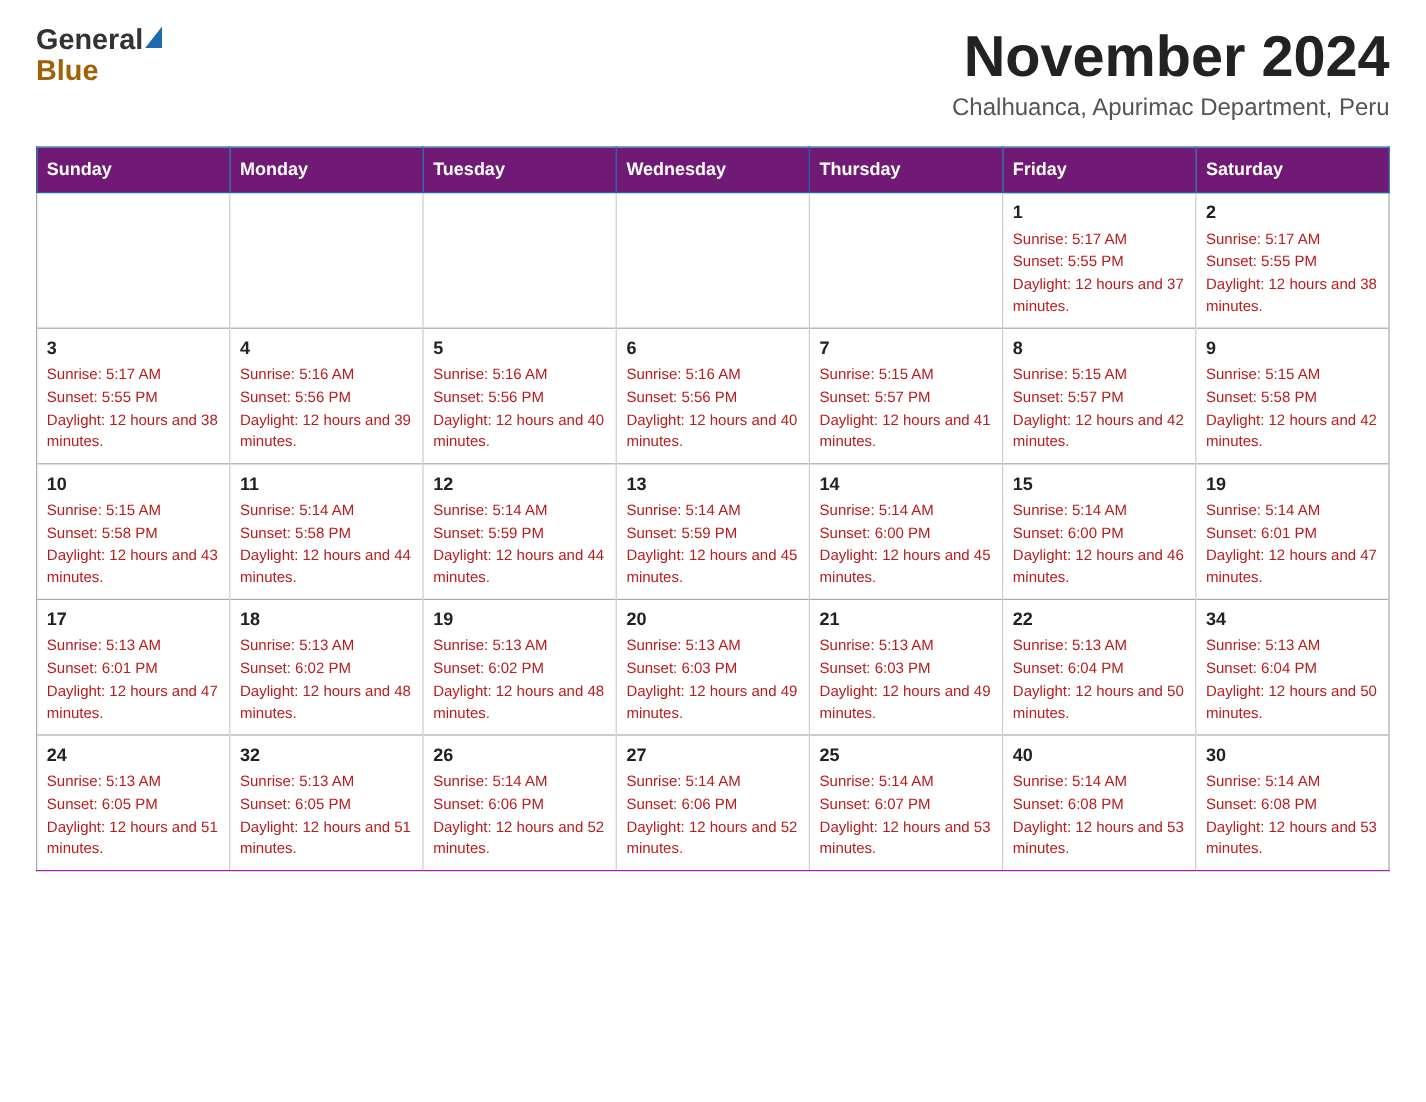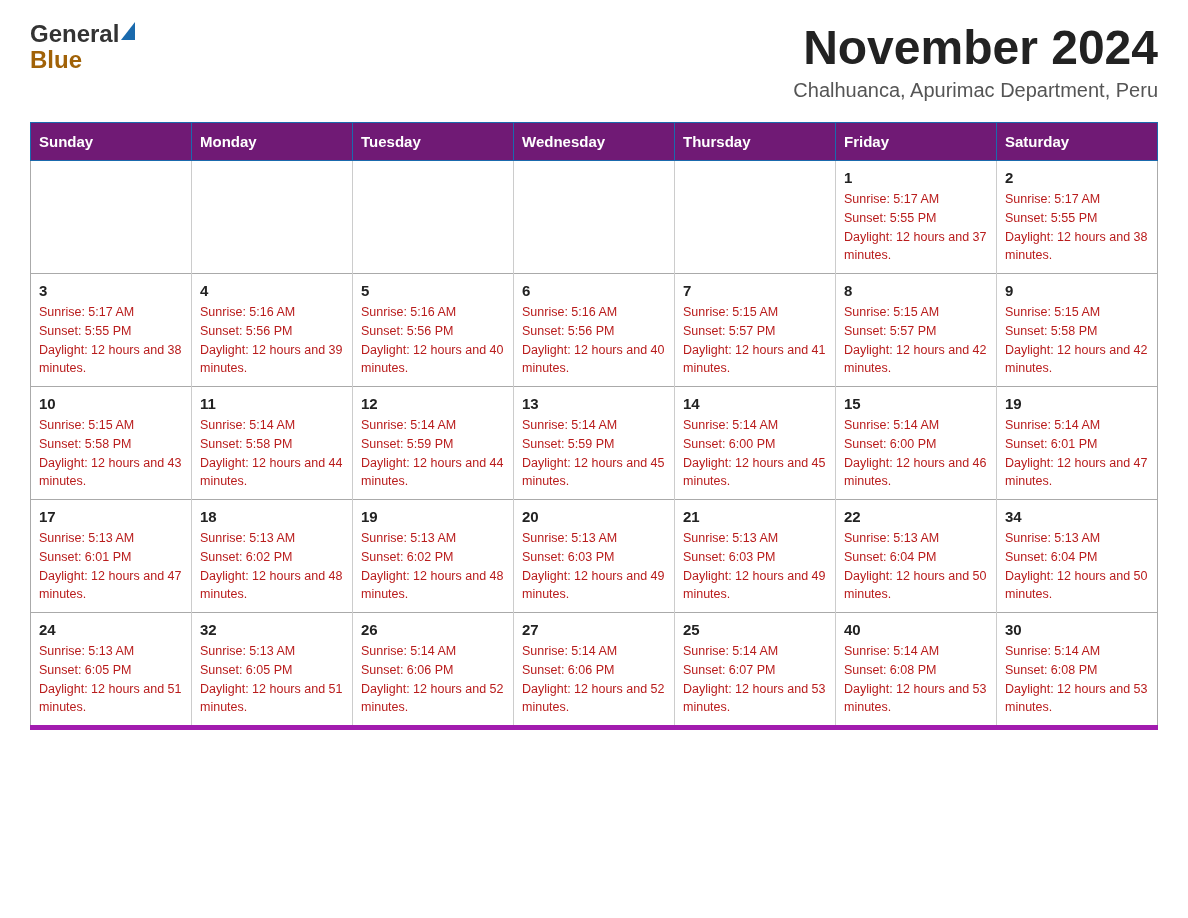--- a/index.html
+++ b/index.html
@@ -72,21 +72,21 @@
       color: #222;
       display: block;
       margin-bottom: 4px;
     }
     .day-info {
       font-size: 12.5px;
       color: #b91c1c;
       line-height: 1.5;
     }
     tbody tr:last-child td {
-      border-bottom: 5px solid #a21caf;
+      border-bottom: 1px solid #a21caf;
     }
     .logo-wrapper {
       display: flex;
       align-items: center;
       gap: 0;
     }
     .logo-general {
       font-size: 24px;
       font-weight: bold;
       color: #333;

